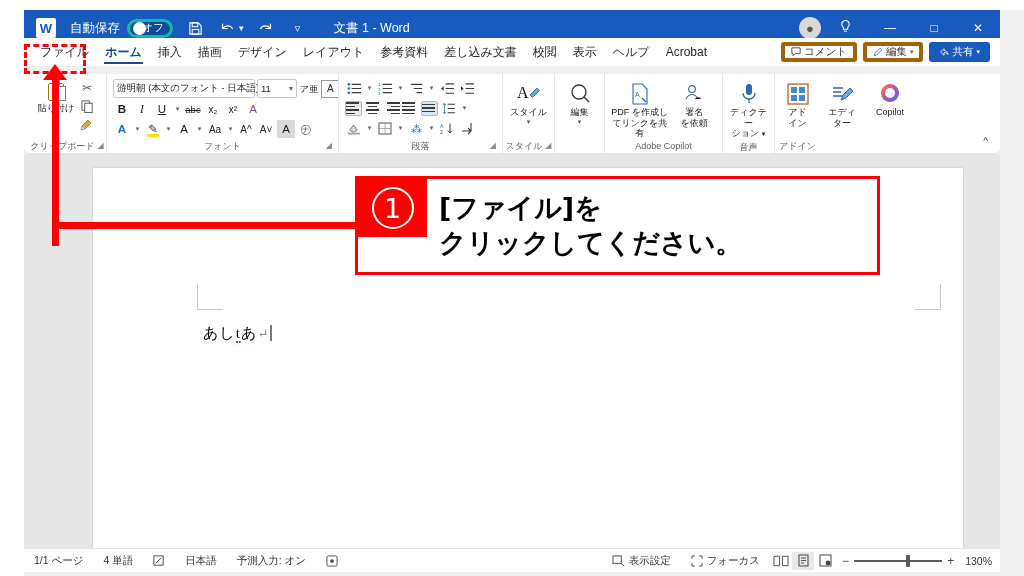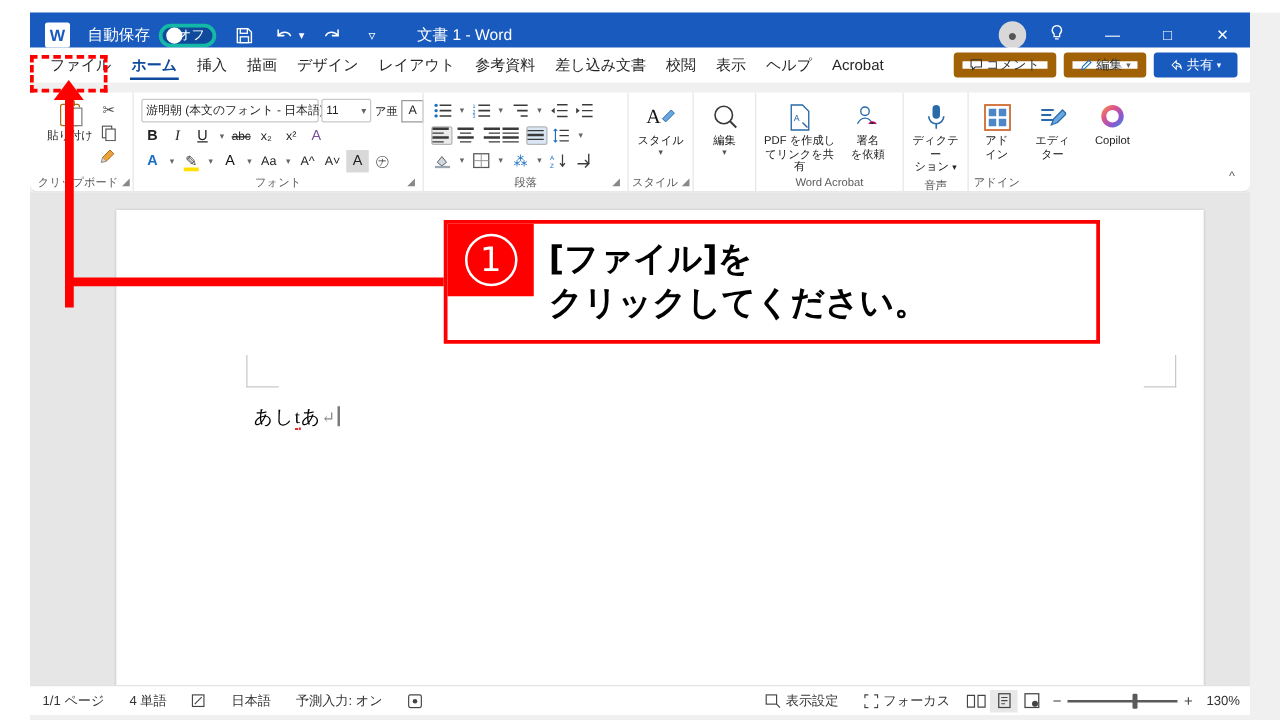--- a/index.html
+++ b/index.html
@@ -86,21 +86,21 @@
   .tab {
     font-size: 12px; color: #262626; padding: 3px 8px; white-space: nowrap;
     position: relative; height: 26px; display:flex; align-items:center;
   }
   .tab.active { color: #0f4a9c; font-weight: bold; }
   .tab.active::after {
     content:""; position:absolute; left:7px; right:7px; bottom: 1px; height: 2px; background:#0f4a9c;
   }
   .tabstrip-right { margin-left: auto; display: flex; align-items: center; gap: 6px; padding-right: 10px; }
   .pillbtn {
-    height: 20px; border: 7px solid #a16207; border-radius: 3px; background:#fff;
+    height: 20px; border: 4px solid #a16207; border-radius: 3px; background:#fff;
     display:flex; align-items:center; gap:3px; padding: 0 6px; font-size: 10.5px; color:#333;
   }
   .pillbtn.share { background:#185ABD; border-color:#185ABD; color:#fff; }
 
   
   .ribbon {
     position: absolute; left: 24px; top: 74px; width: 976px; height: 80px;
     background: #ffffff; border-bottom: 1px solid #e1e1e1;
     border-bottom-left-radius: 6px; border-bottom-right-radius: 6px;
     display: flex; align-items: stretch; padding-left: 4px;
@@ -593,21 +593,21 @@
           <div class="bigico">
             <svg width="24" height="24" viewBox="0 0 24 24">
                 <circle cx="10" cy="7" r="3.4" fill="none" stroke="#2a6aa8" stroke-width="1.1"></circle>
                 <path d="M4 17c1.5-3 4-4.5 6-4.5s4.5 1.5 6 4.5" fill="none" stroke="#2a6aa8" stroke-width="1.1"></path>
                 <path d="M13 17c2-2 4-2 6 0" stroke="#c06" stroke-width="1"></path>
               </svg>
           </div>
           <div class="biglbl">署名<br>を依頼</div>
         </div>
       </div>
-      <div class="grp-label">Word Acrobat</div>
+      <div class="grp-label">Adobe Copilot</div>
     </div>
 
     <div class="grp" style="width:52px;">
       <div class="grp-body">
         <div class="bigcol">
           <div class="bigico">
             <svg width="22" height="24" viewBox="0 0 22 24">
                 <rect x="8" y="2" width="6" height="11" rx="3" fill="#2a6aa8"></rect>
                 <path d="M5 11a6 6 0 0 0 12 0" fill="none" stroke="#2a6aa8" stroke-width="1.3"></path>
                 <path d="M11 17v4" stroke="#2a6aa8" stroke-width="1.3"></path>

